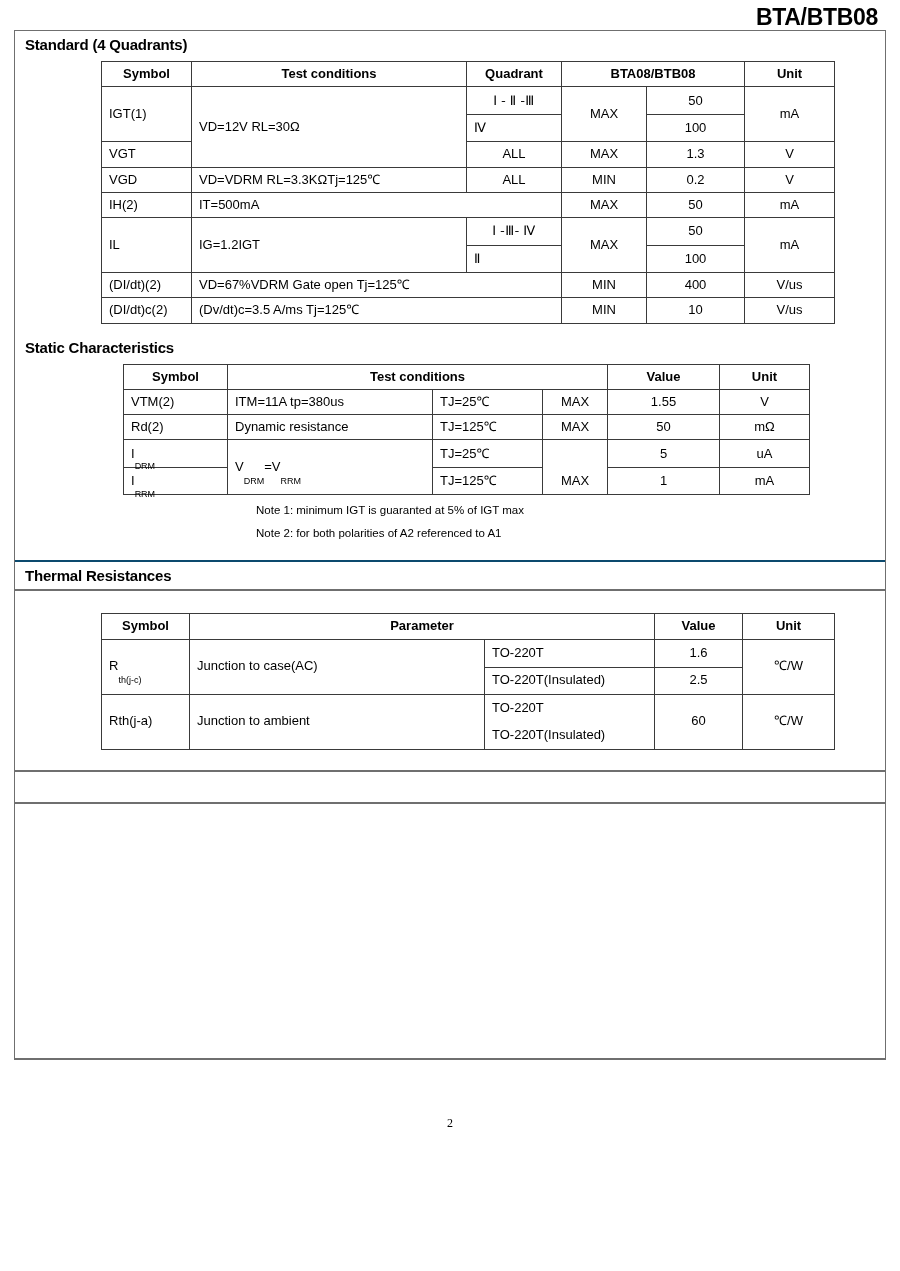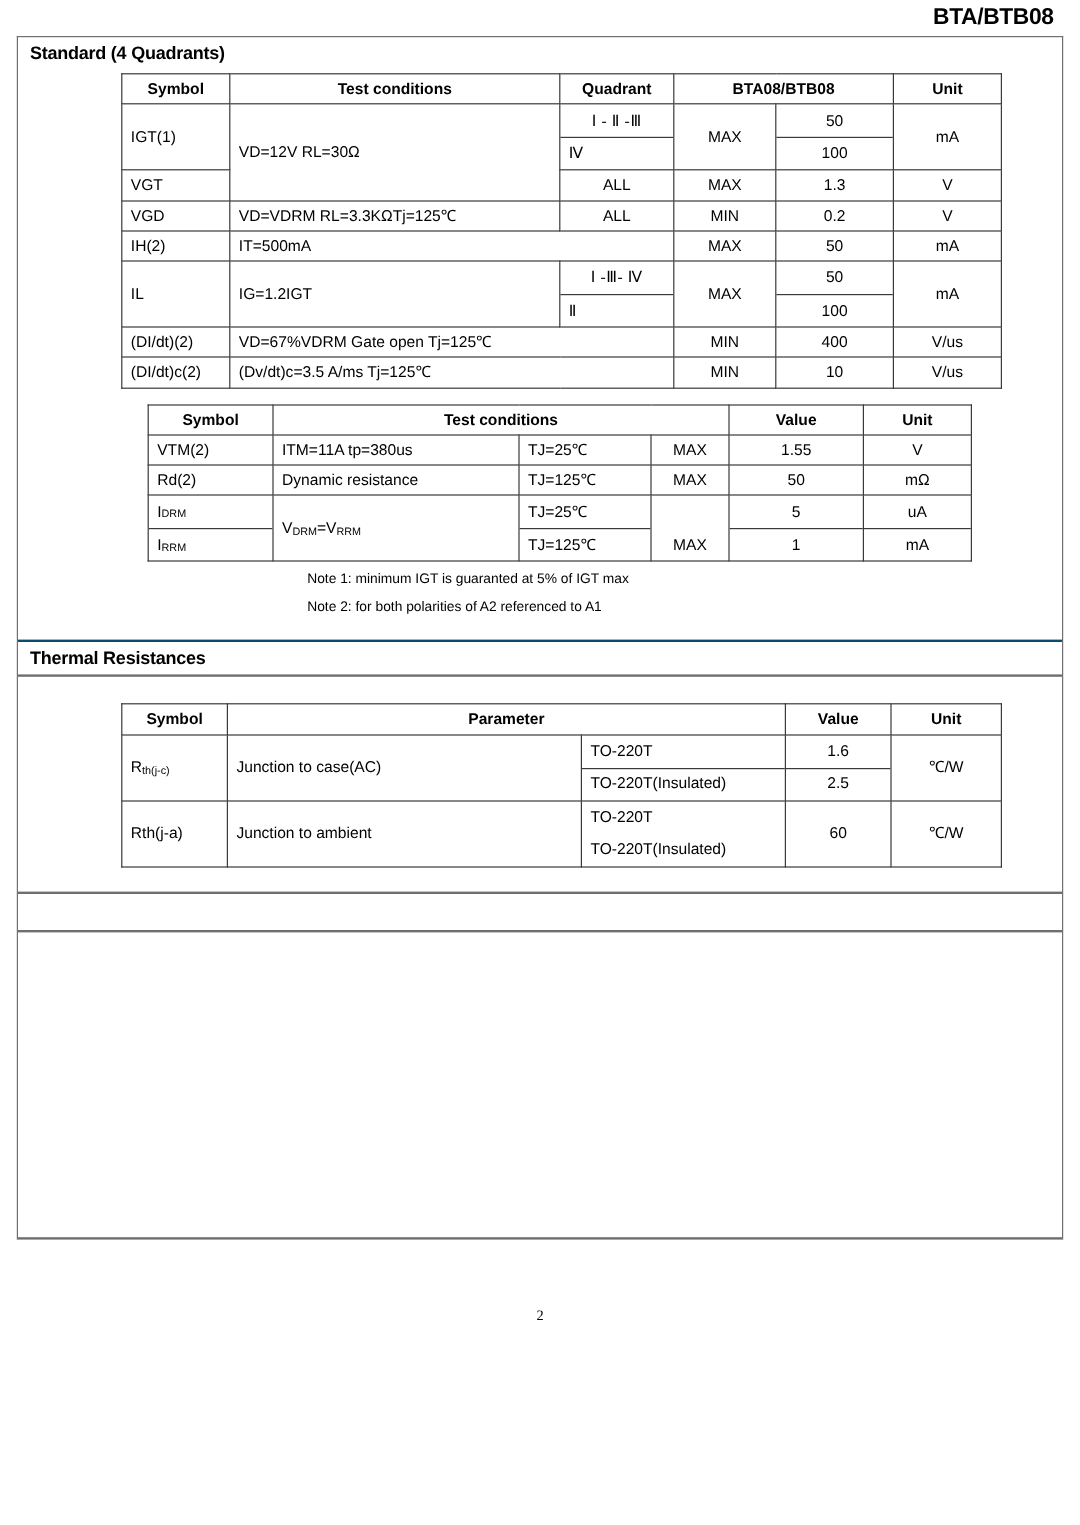--- a/index.html
+++ b/index.html
@@ -17,21 +17,21 @@
     overflow: hidden;
   }
 
   
   .page-header {
     height: 30px;
     padding: 4px 22px 0 0;
     text-align: right;
   }
   .doc-title {
-    font-size: 19px;
+    font-size: 23px;
     font-weight: bold;
     letter-spacing: -0.3px;
     display: inline-block;
   }
 
   
   .frame {
     margin: 0 14px;
     border: 1px solid #6f6f6f;
     border-bottom: none;
@@ -64,21 +64,21 @@
     vertical-align: middle;
     font-weight: normal;
     line-height: 1.25;
   }
   table.dt th {
     font-weight: bold;
     text-align: center;
   }
   .c { text-align: center; }
   .l { text-align: left; }
-  sub { font-size: 9px; vertical-align: baseline; position: relative; top: 2px; }
+  sub { font-size: 9px; vertical-align: baseline; position: relative; top: 13px; }
   .rm { font-family: "Liberation Serif", serif; letter-spacing: 0.5px; }
   .nowrapc { white-space: nowrap; }
 
   
   .t1-wrap { padding-left: 86px; padding-top: 3px; }
   table.t1 { width: 733px; }
 
   
   .split { padding: 0 !important; margin-top: 39px; }
   .split > div {
@@ -215,20 +215,23 @@
           <td class="l">(DI/dt)c(2)</td>
           <td class="l" colspan="2">(Dv/dt)c=3.5 A/ms Tj=125℃</td>
           <td class="c">MIN</td>
           <td class="c">10</td>
           <td class="c">V/us</td>
         </tr>
       </tbody>
     </table>
   </div>
 
+  <div class="section-band">
+    <span class="section-title">Static Characteristics</span>
+  </div>
 
   <div class="block t2-wrap">
     <table class="dt t2">
       <colgroup>
         <col style="width:104px">
           <col style="width:205px">
           <col style="width:110px">
         <col style="width:65px">
           <col style="width:112px">
           <col style="width:90px">

